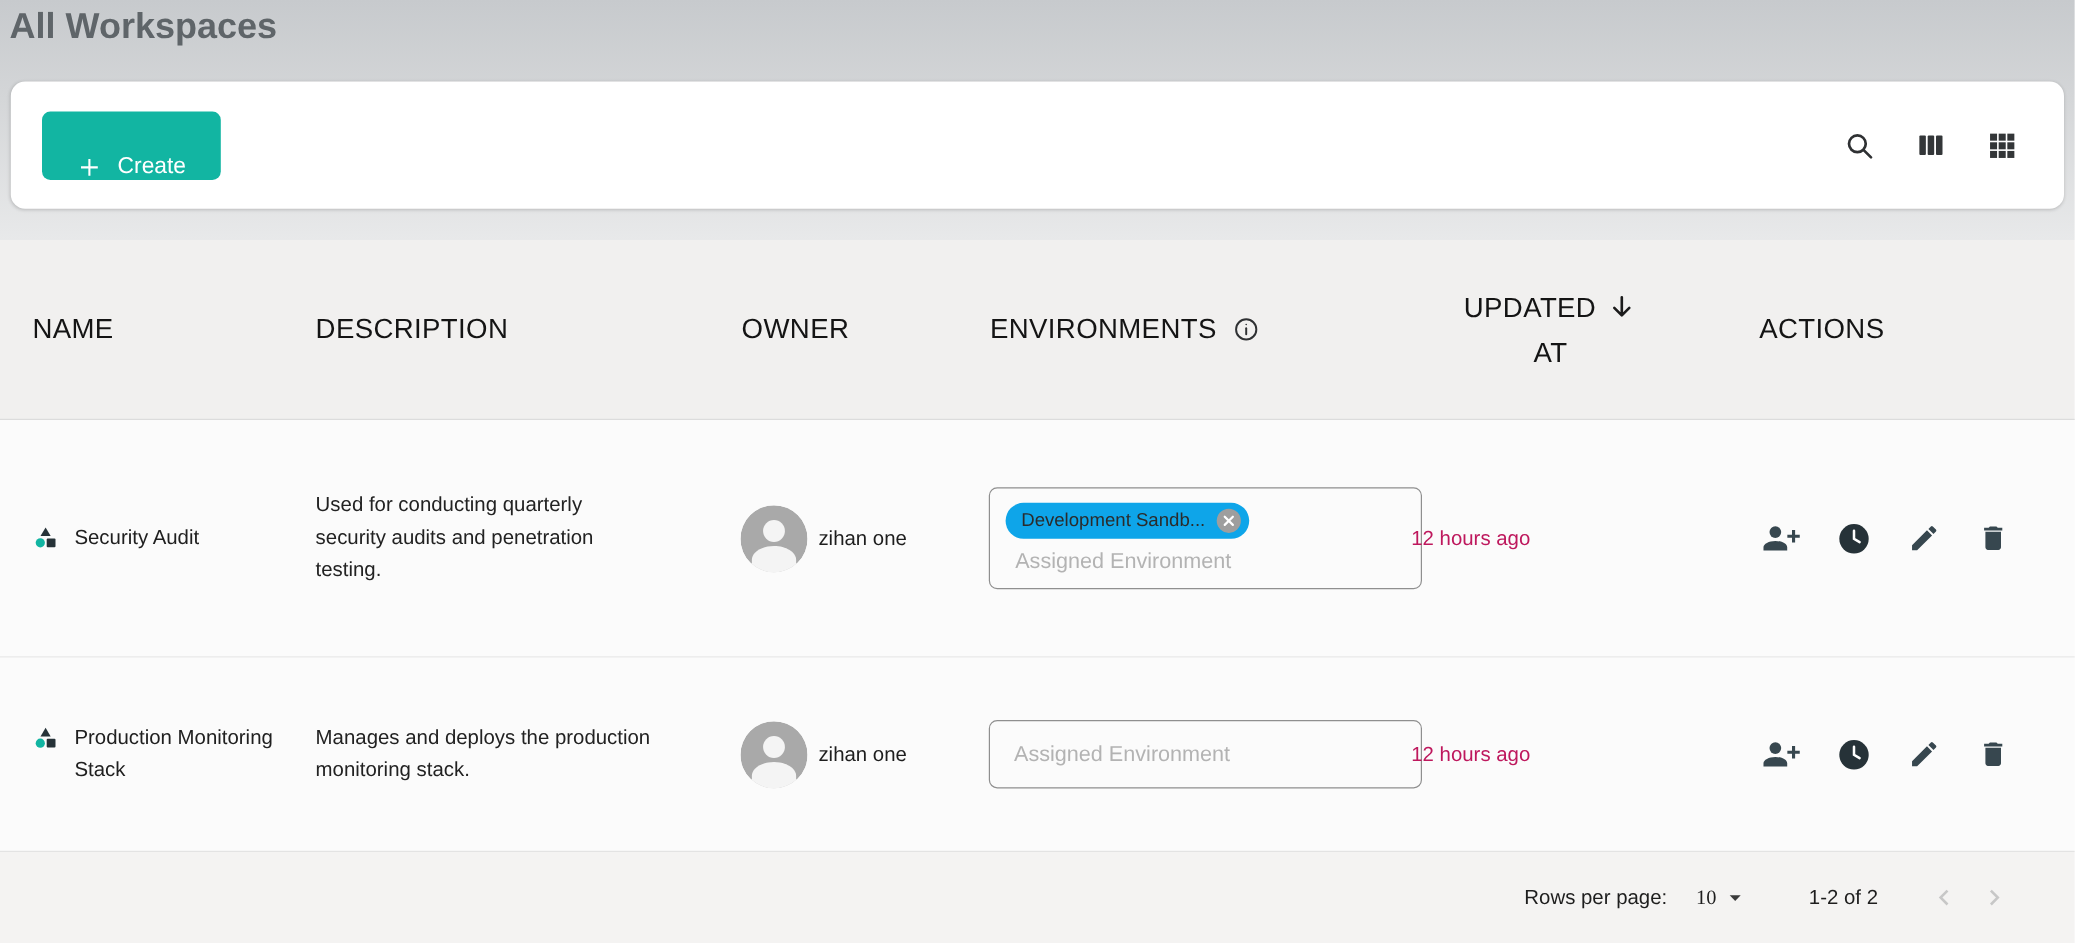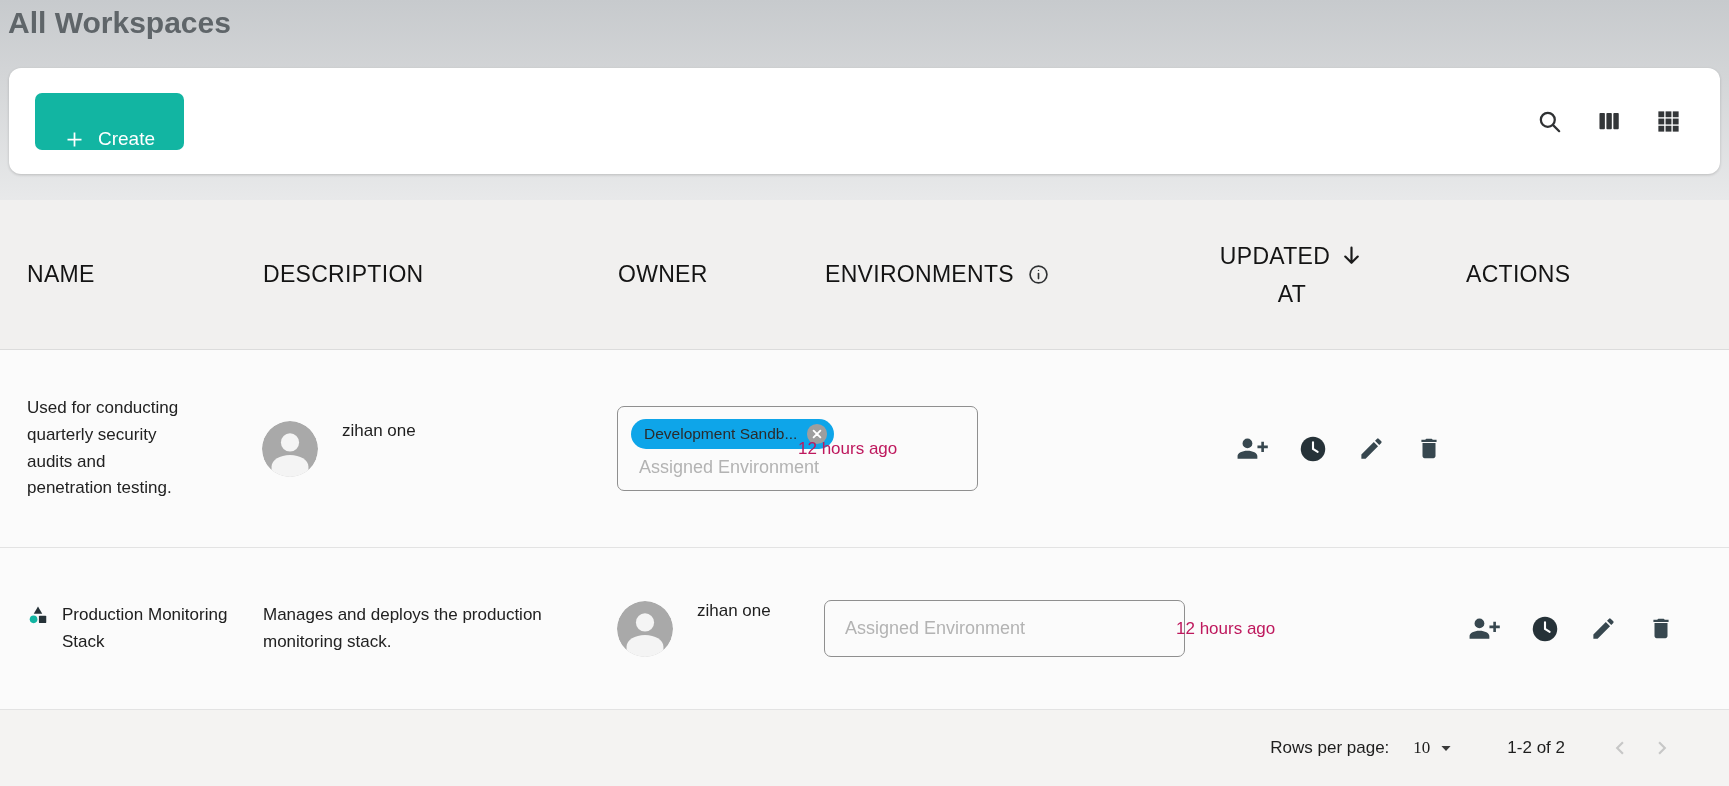--- a/index.html
+++ b/index.html
@@ -90,21 +90,21 @@
   .name-text { line-height: 1.55; }
 
   .cell-desc {
     padding-left: 27px;
     padding-right: 46px;
     font-size: 17px;
     line-height: 1.58;
     color: #222222;
   }
 
-  .cell-owner { display: flex; gap: 24px; padding-left: 26px; font-size: 17px; }
+  .cell-owner { display: flex; align-items: center; gap: 9px; padding-left: 26px; font-size: 17px; }
   .avatar { flex: none; width: 56px; height: 56px; border-radius: 50%; overflow: hidden; }
 
   .cell-env { padding-left: 26px; }
   .env-box {
     width: 361px;
     border: 1px solid #8f8f8f;
     border-radius: 7px;
     background: transparent;
     cursor: text;
   }
@@ -215,20 +215,30 @@
           <path d="M12 4.5v14.5M12 19l-6-6M12 19l6-6"></path>
         </svg>
       </span>
     </span>
     <span>AT</span>
   </div>
   <div class="th th-actions">ACTIONS</div>
 </div>
 
 <div class="trow row-a grid">
+  <div class="cell-name">
+    <span class="ws-icon">
+      <svg width="20" height="20" viewBox="0 0 24 24">
+        <path d="M12 1.8l5.1 8.7H6.9z" fill="#263238"></path>
+        <circle cx="6.7" cy="17.2" r="4.6" fill="#12b5a2"></circle>
+        <rect x="13.1" y="12.8" width="8.8" height="8.8" rx="1" fill="#263238"></rect>
+      </svg>
+    </span>
+    <span class="name-text">Security Audit</span>
+  </div>
   <div class="cell-desc">Used for conducting quarterly security audits and penetration testing.</div>
   <div class="cell-owner">
     <span class="avatar">
       <svg width="56" height="56" viewBox="0 0 24 24">
         <circle cx="12" cy="12" r="12" fill="#a9a9a9"></circle>
         <circle cx="12" cy="9.2" r="3.9" fill="#f4f4f4"></circle>
         <path d="M12 14.6c-4.3 0-7.9 2.2-7.9 4.9V24h15.8v-4.5c0-2.7-3.6-4.9-7.9-4.9z" fill="#f4f4f4"></path>
       </svg>
     </span>
     <span>zihan one</span>

